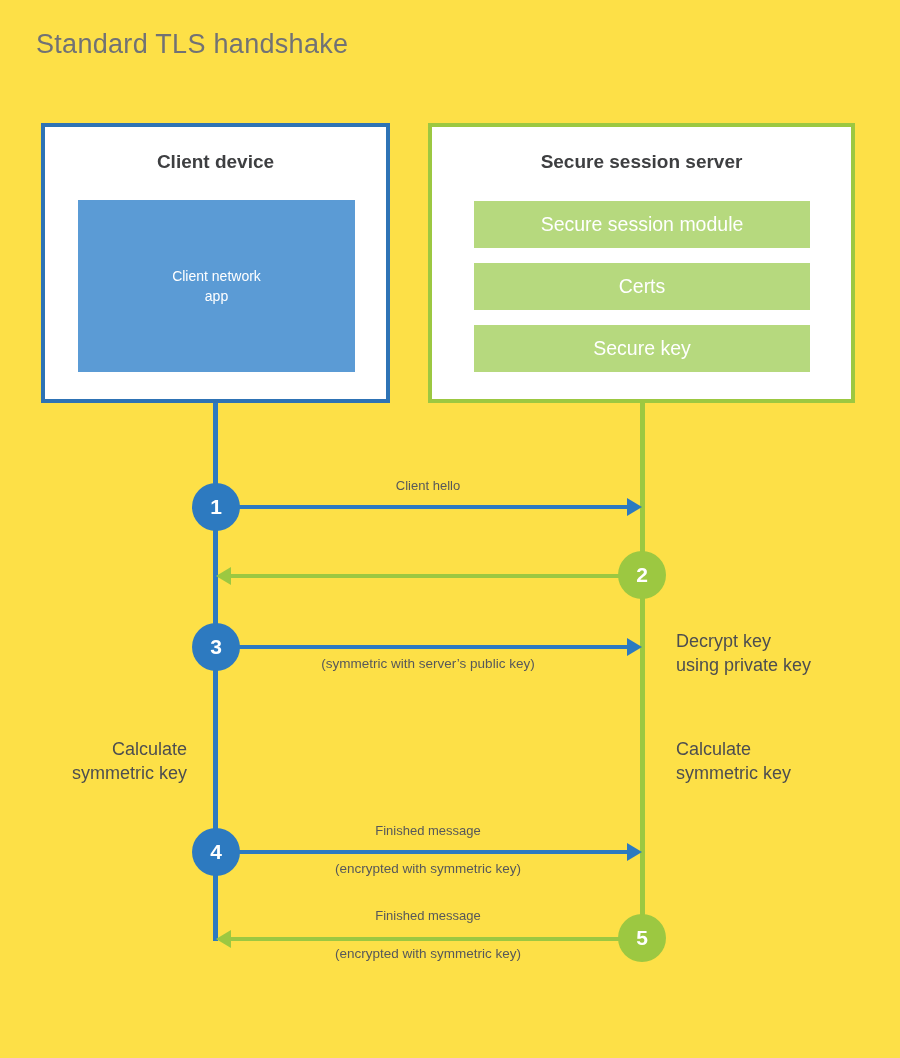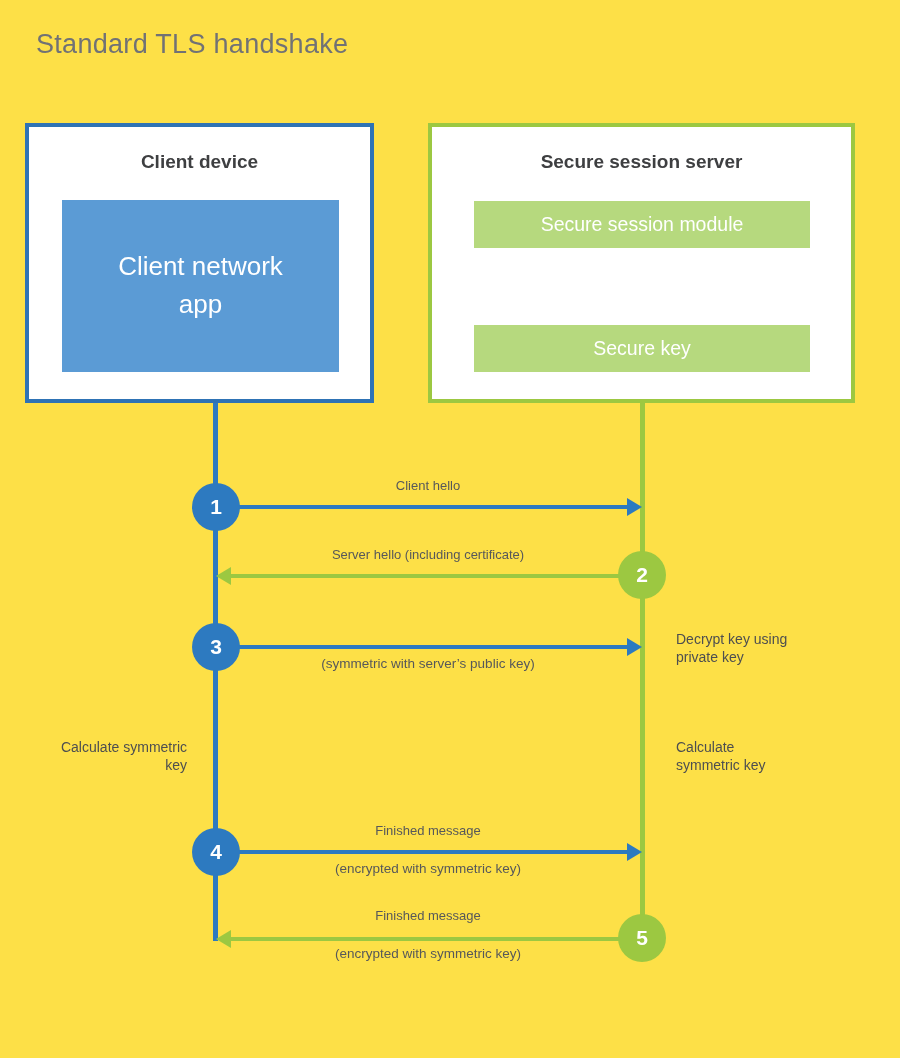--- a/index.html
+++ b/index.html
@@ -29,38 +29,38 @@
     left: 36px; top: 29px;
     font-size: 27px;
     font-weight: 300;
     color: var(--title-text);
     letter-spacing: 0.3px;
   }
 
   
   .entity-box { background: #fff; }
   .client-box {
-    left: 25px; top: 123px; width: 349px; height: 280px;
+    left: 41px; top: 123px; width: 349px; height: 280px;
     border: 4px solid var(--blue-border);
   }
   .server-box {
     left: 428px; top: 123px; width: 427px; height: 280px;
     border: 4px solid var(--green);
   }
   .entity-header {
     left: 0; top: 24px; width: 100%;
     text-align: center;
     font-size: 19px; font-weight: bold;
     color: var(--heading-text);
   }
   .client-app {
     left: 33px; top: 73px; width: 277px; height: 172px;
     background: var(--blue-fill);
     display: flex; flex-direction: column; align-items: center; justify-content: center;
-    color: #ffffff; font-size: 26px; line-height: 1.45;
+    color: #ffffff; font-size: 14px; line-height: 1.45;
   }
   .server-bar {
     left: 42px; width: 336px; height: 47px;
     background: var(--green-fill);
     display: flex; align-items: center; justify-content: center;
     color: #ffffff; font-size: 19.5px;
   }
   .server-bar.bar-0 { top: 74px; text-align: right; }
   .server-bar.bar-1 { top: 136px; }
   .server-bar.bar-2 { top: 198px; }
@@ -120,21 +120,21 @@
   .l2 { top: 547px; }
   .l3 { top: 618px; }
   .l3s { top: 656px; }
   .l4 { top: 823px; }
   .l4s { top: 861px; }
   .l5 { top: 908px; }
   .l5s { top: 946px; }
 
   
   .side-note {
-    font-size: 14px;
+    font-size: 18px;
     line-height: 1.32;
     color: var(--note-text);
   }
   .note-decrypt { left: 676px; top: 630px; width: 140px; text-align: left; }
   .note-calc-left { left: 58px; top: 738px; width: 129px; text-align: right; }
   .note-calc-right { left: 676px; top: 738px; width: 120px; text-align: left; }
 </style>
 </head>
 <body>
 
@@ -146,32 +146,32 @@
     <div class="abs entity-header">Client device</div>
     <div class="abs client-app">
       <span>Client network</span>
       <span>app</span>
     </div>
   </div>
 
   <div class="abs entity-box server-box">
     <div class="abs entity-header">Secure session server</div>
     <div class="abs server-bar bar-0">Secure session module</div>
+    <div class="abs server-bar bar-1">Certs</div>
     <div class="abs server-bar bar-2">Secure key</div>
   </div>
 
   <div class="abs lifeline client-lifeline"></div>
   <div class="abs lifeline server-lifeline"></div>
 
   <div class="abs step-label l1">Client hello</div>
   <div class="abs arrow-line line-blue a1-line"></div>
   <div class="abs arrow-head head-right a1-head"></div>
   <div class="abs step-circle circle-blue c1">1</div>
 
-  <div class="abs step-label l2">Server hello (including certificate)</div>
   <div class="abs arrow-line line-green a2-line"></div>
   <div class="abs arrow-head head-left a2-head"></div>
   <div class="abs step-circle circle-green c2">2</div>
 
   <div class="abs arrow-line line-blue a3-line"></div>
   <div class="abs arrow-head head-right a3-head"></div>
   <div class="abs step-sublabel l3s">(symmetric with server’s public key)</div>
   <div class="abs step-circle circle-blue c3">3</div>
   <div class="abs side-note note-decrypt">Decrypt key using private key</div>
 

